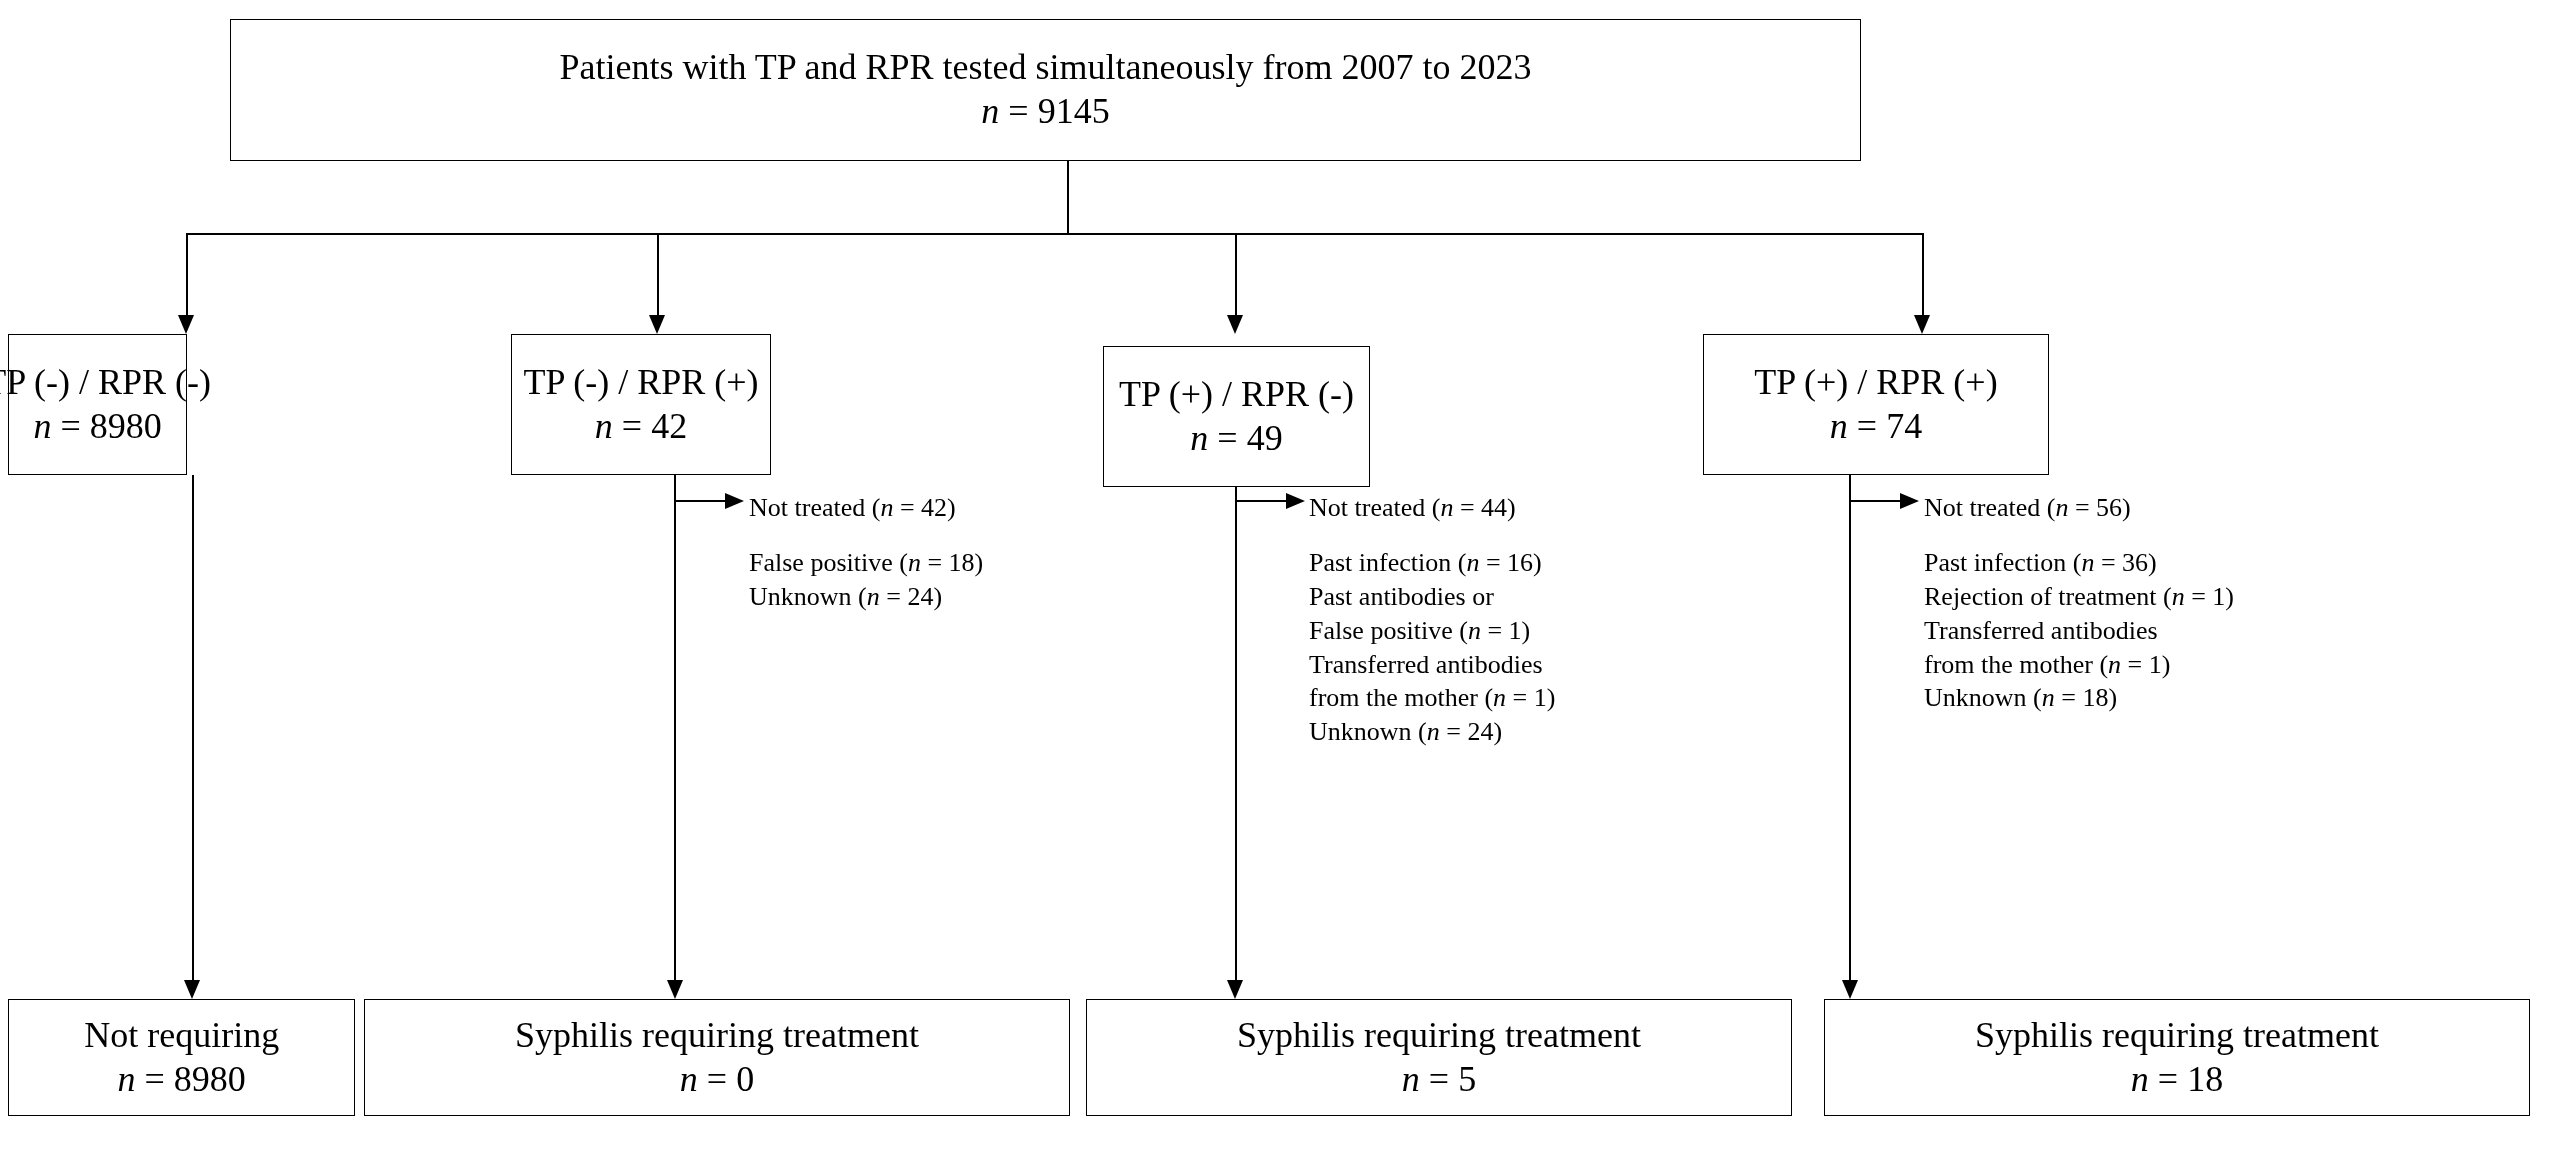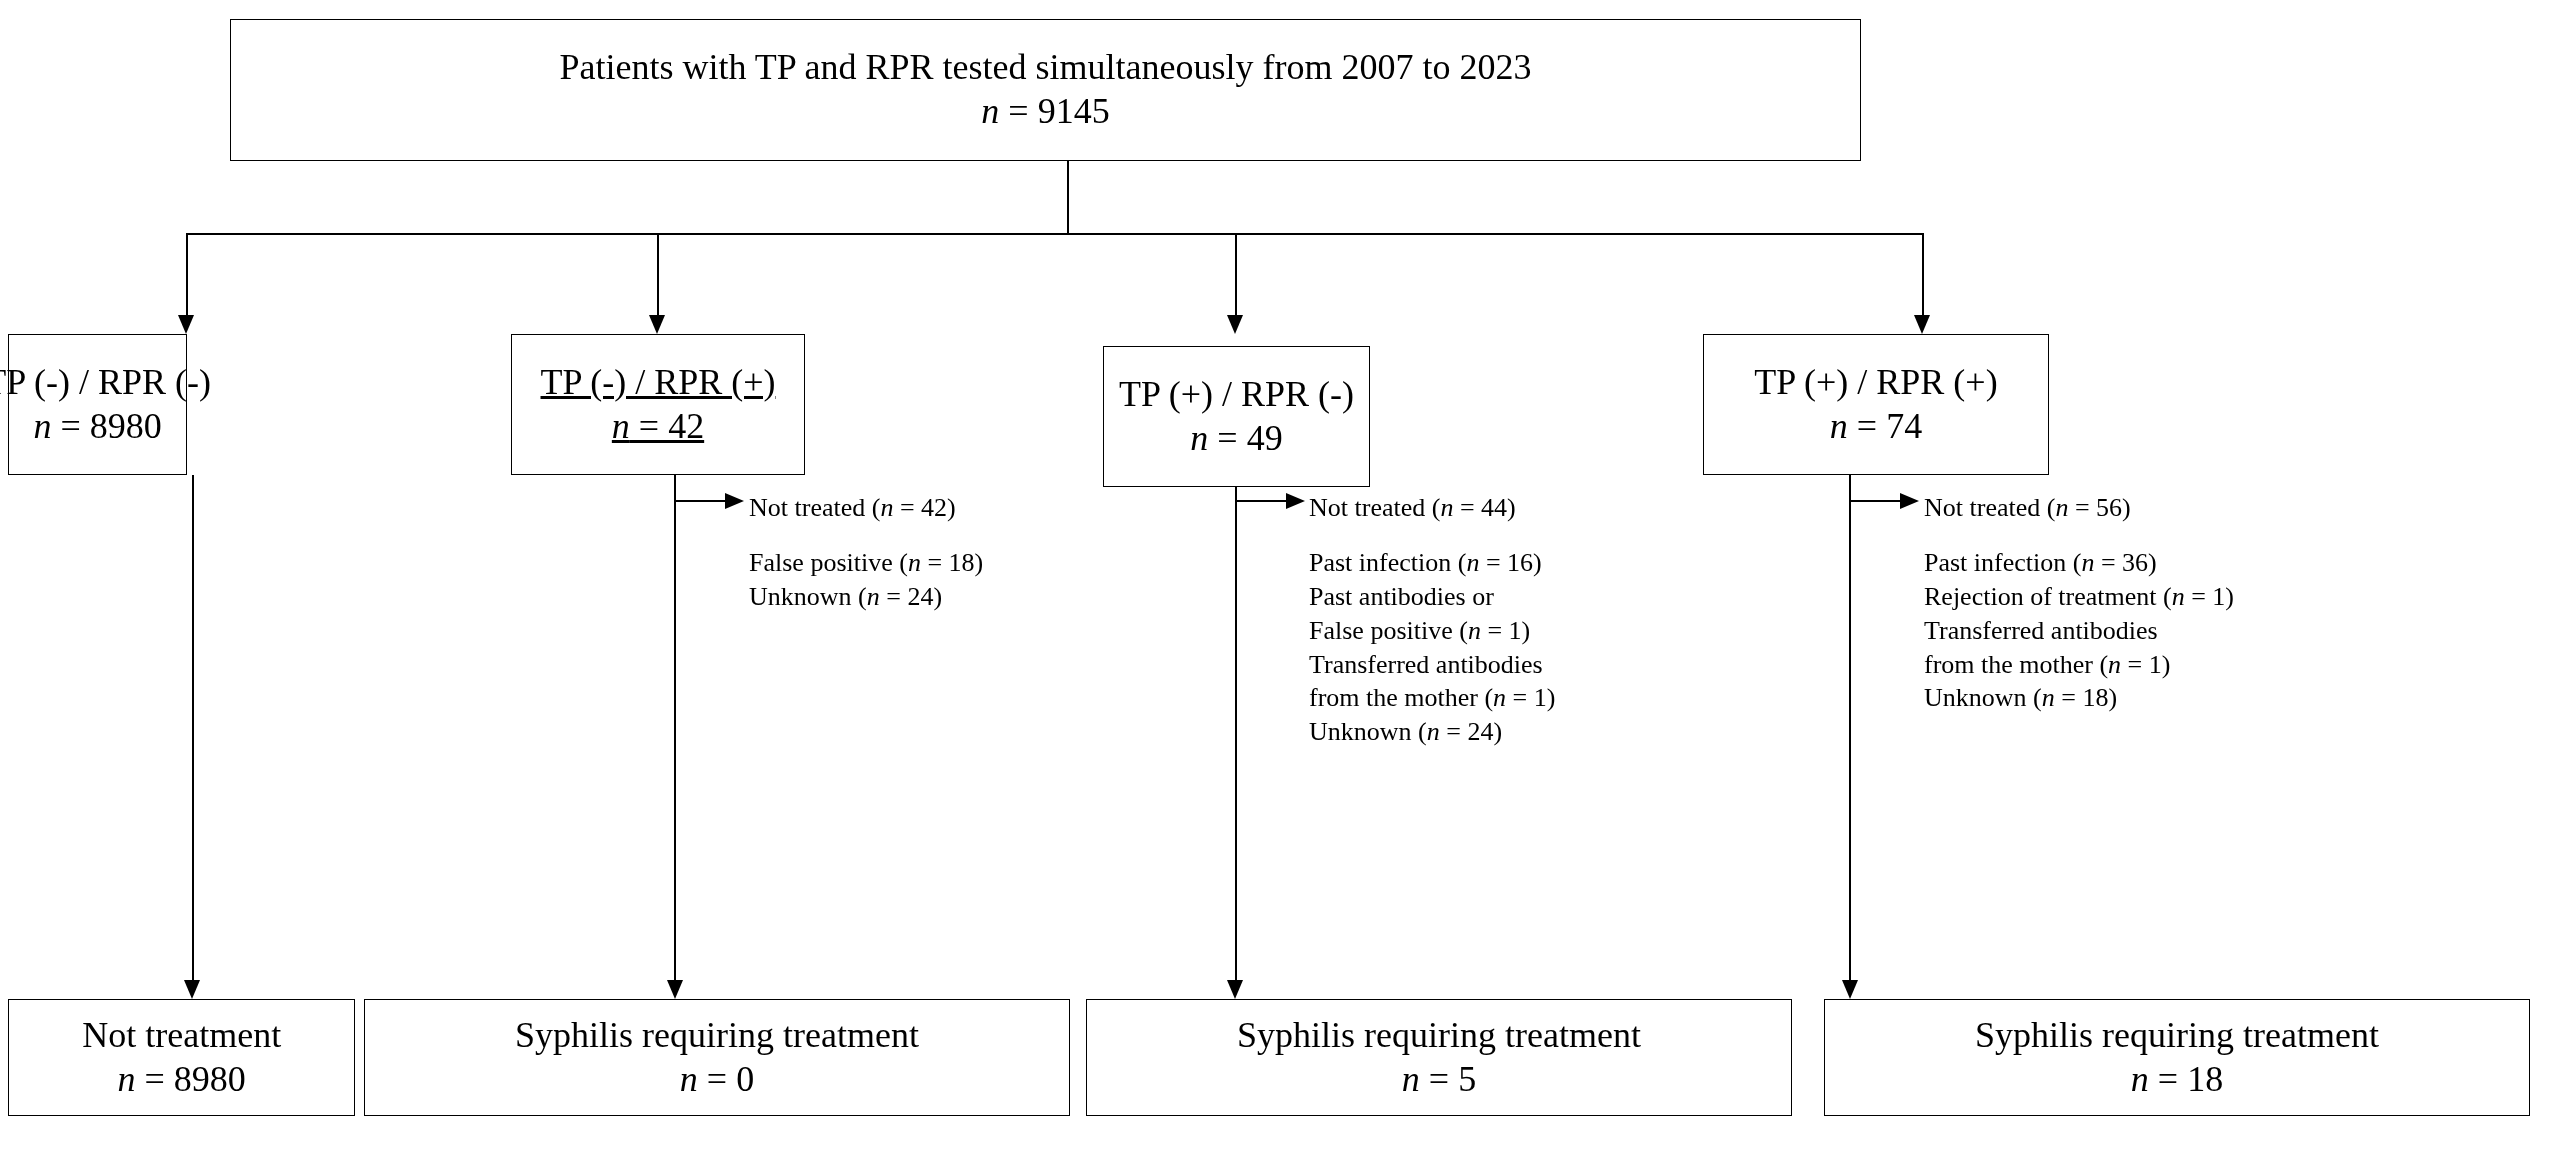--- a/index.html
+++ b/index.html
@@ -26,21 +26,21 @@
     z-index:3;
   }
   .box .l1{display:block;white-space:nowrap;}
   .box .l2{display:block;white-space:nowrap;}
 
   
   #box-top{left:230px;top:19px;width:1631px;height:142px;font-size:36px;}
 
   
   #box-b1{left:8.2px; top:334px;width:179px;height:141px;}
-  #box-b2{left:511px;top:334px;width:294px;height:141px;text-decoration:underline;}
+  #box-b2{left:511px;top:334px;width:260px;height:141px;}
   #box-b3{left:1103px;top:334px;width:267px;height:141px;margin-top:12px;}
   #box-b4{left:1703px;top:334px;width:346px;height:141px;}
 
   
   #box-o1{left:8.2px;  top:999px;width:347px;height:117px;}
   #box-o2{left:364px; top:999px;width:706px;height:117px;}
   #box-o3{left:1086px;top:999px;width:706px;height:117px;}
   #box-o4{left:1824px;top:999px;width:706px;height:117px;}
 
   
@@ -177,21 +177,21 @@
   <div class="annot" id="annot-4">
     <div class="head">Not treated (<i class="nv">n</i> = 56)</div>
     <div class="item">Past infection (<i class="nv">n</i> = 36)</div>
     <div class="item">Rejection of treatment (<i class="nv">n</i> = 1)</div>
     <div class="item">Transferred antibodies</div>
     <div class="item">from the mother (<i class="nv">n</i> = 1)</div>
     <div class="item">Unknown (<i class="nv">n</i> = 18)</div>
   </div>
 
   <div class="box" id="box-o1">
-    <span class="l1">Not treatment</span>
+    <span class="l1">Not requiring</span>
     <span class="l2"><i class="nv">n</i> = 8980</span>
   </div>
   <div class="box" id="box-o2">
     <span class="l1">Syphilis requiring treatment</span>
     <span class="l2"><i class="nv">n</i> = 0</span>
   </div>
   <div class="box" id="box-o3">
     <span class="l1">Syphilis requiring treatment</span>
     <span class="l2"><i class="nv">n</i> = 5</span>
   </div>

